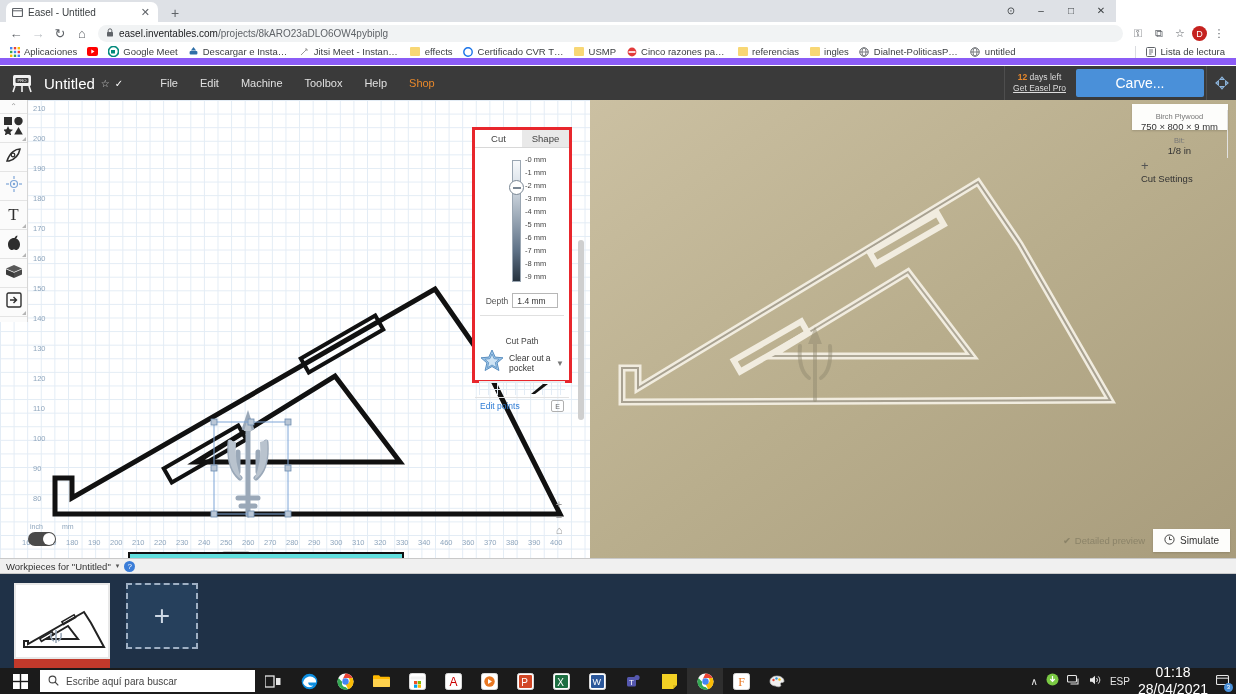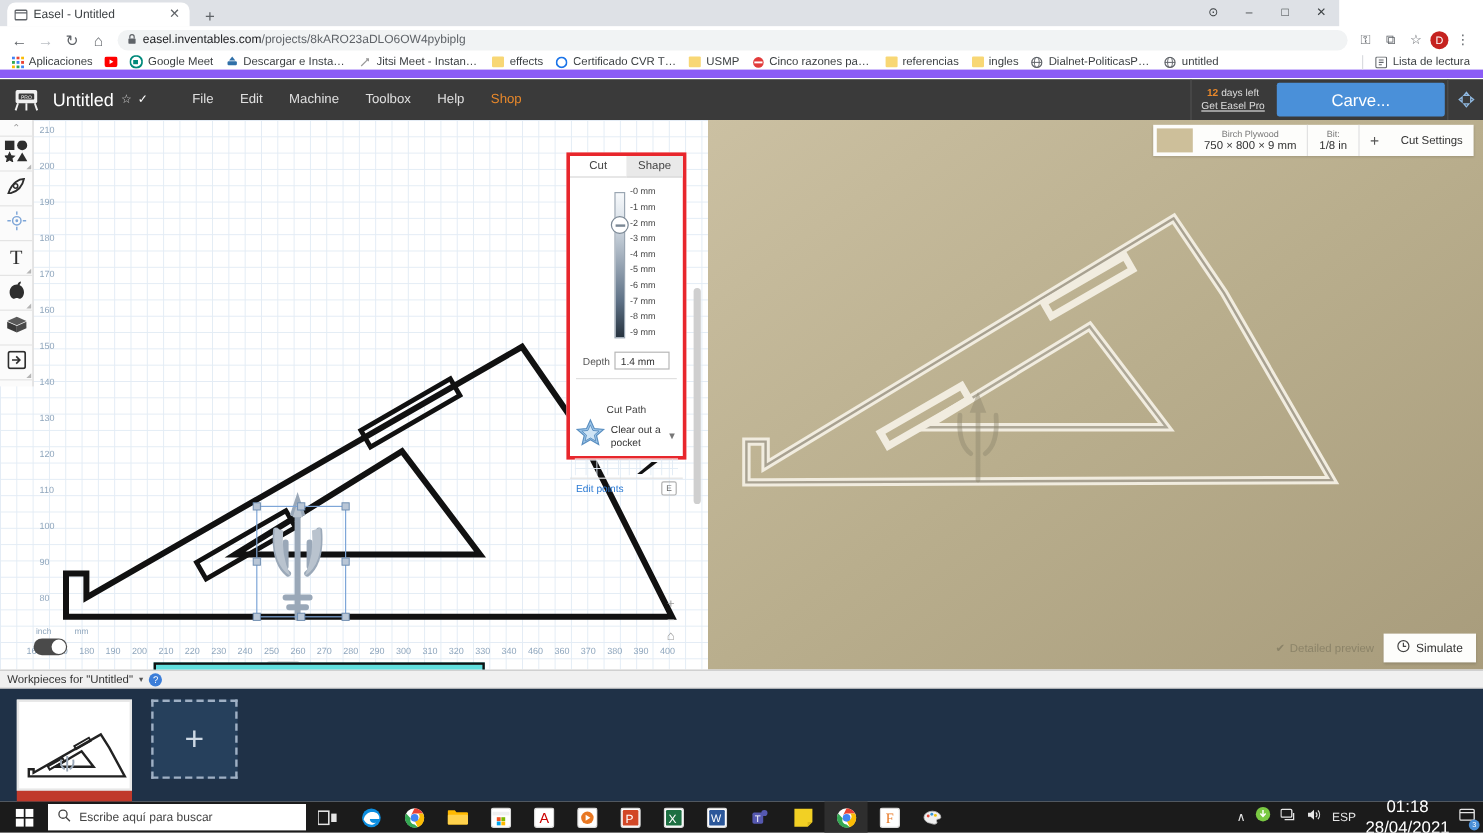--- a/index.html
+++ b/index.html
@@ -90,21 +90,21 @@
   .hdr-right { margin-left: auto; display: flex; align-items: center; height: 34px; }
   .pro-block {
     text-align: center; padding: 0 8px; line-height: 1.25;
     border-left: 1px solid #4e4e4e;
     height: 34px; display:flex; flex-direction: column; justify-content: center;
   }
   .pro-days { font-size: 8.5px; color: #ddd; }
   .pro-days b { color: #e8882b; text-align: right; }
   .pro-link { font-size: 8.5px; color: #ddd; text-decoration: underline; }
   .carve-btn {
-    background: #4a90d9; color: #fff; font-size: 14px; width: 140px; height: 28px;
+    background: #4a90d9; color: #fff; font-size: 14px; width: 128px; height: 28px;
     display: flex; align-items: center; justify-content: center; margin: 0 2px;
     border-radius: 2px;
   }
   .nudge-pad {
     width: 30px; height: 34px; display:flex; align-items:center; justify-content:center;
     border-left: 1px solid #4e4e4e; color: #8fb8e0; font-size: 8px;
   }
 
   
   .left-tools {
@@ -233,20 +233,21 @@
   
   .preview {
     position: absolute; left: 590px; top: 100px; width: 646px; height: 458px;
     background: linear-gradient(135deg, #c9bfa0 0%, #b8ad8c 45%, #a79b7b 100%);
     overflow: hidden;
   }
   .mat-bar {
     position: absolute; right: 8px; top: 4px; height: 26px;
     background: #fdfdfb; display: flex; align-items: stretch; z-index: 4;
     box-shadow: 0 1px 2px rgba(0,0,0,.15);
+    flex-direction: column;
   }
   .mat-swatch { width: 30px; background: #cdbf9a; margin: 3px 0 3px 3px; }
   .mat-cell {
     padding: 2px 9px; display: flex; flex-direction: column; align-items: center;
     justify-content: center; border-right: 1px solid #e2e2e2;
   }
   .mat-cell:last-child { border-right: none; }
   .mat-sub { font-size: 7.5px; color: #777; }
   .mat-main { font-size: 9.5px; color: #333; }
   .mat-plus { font-size: 13px; color: #555; padding: 0 9px; display:flex; align-items:center; }

